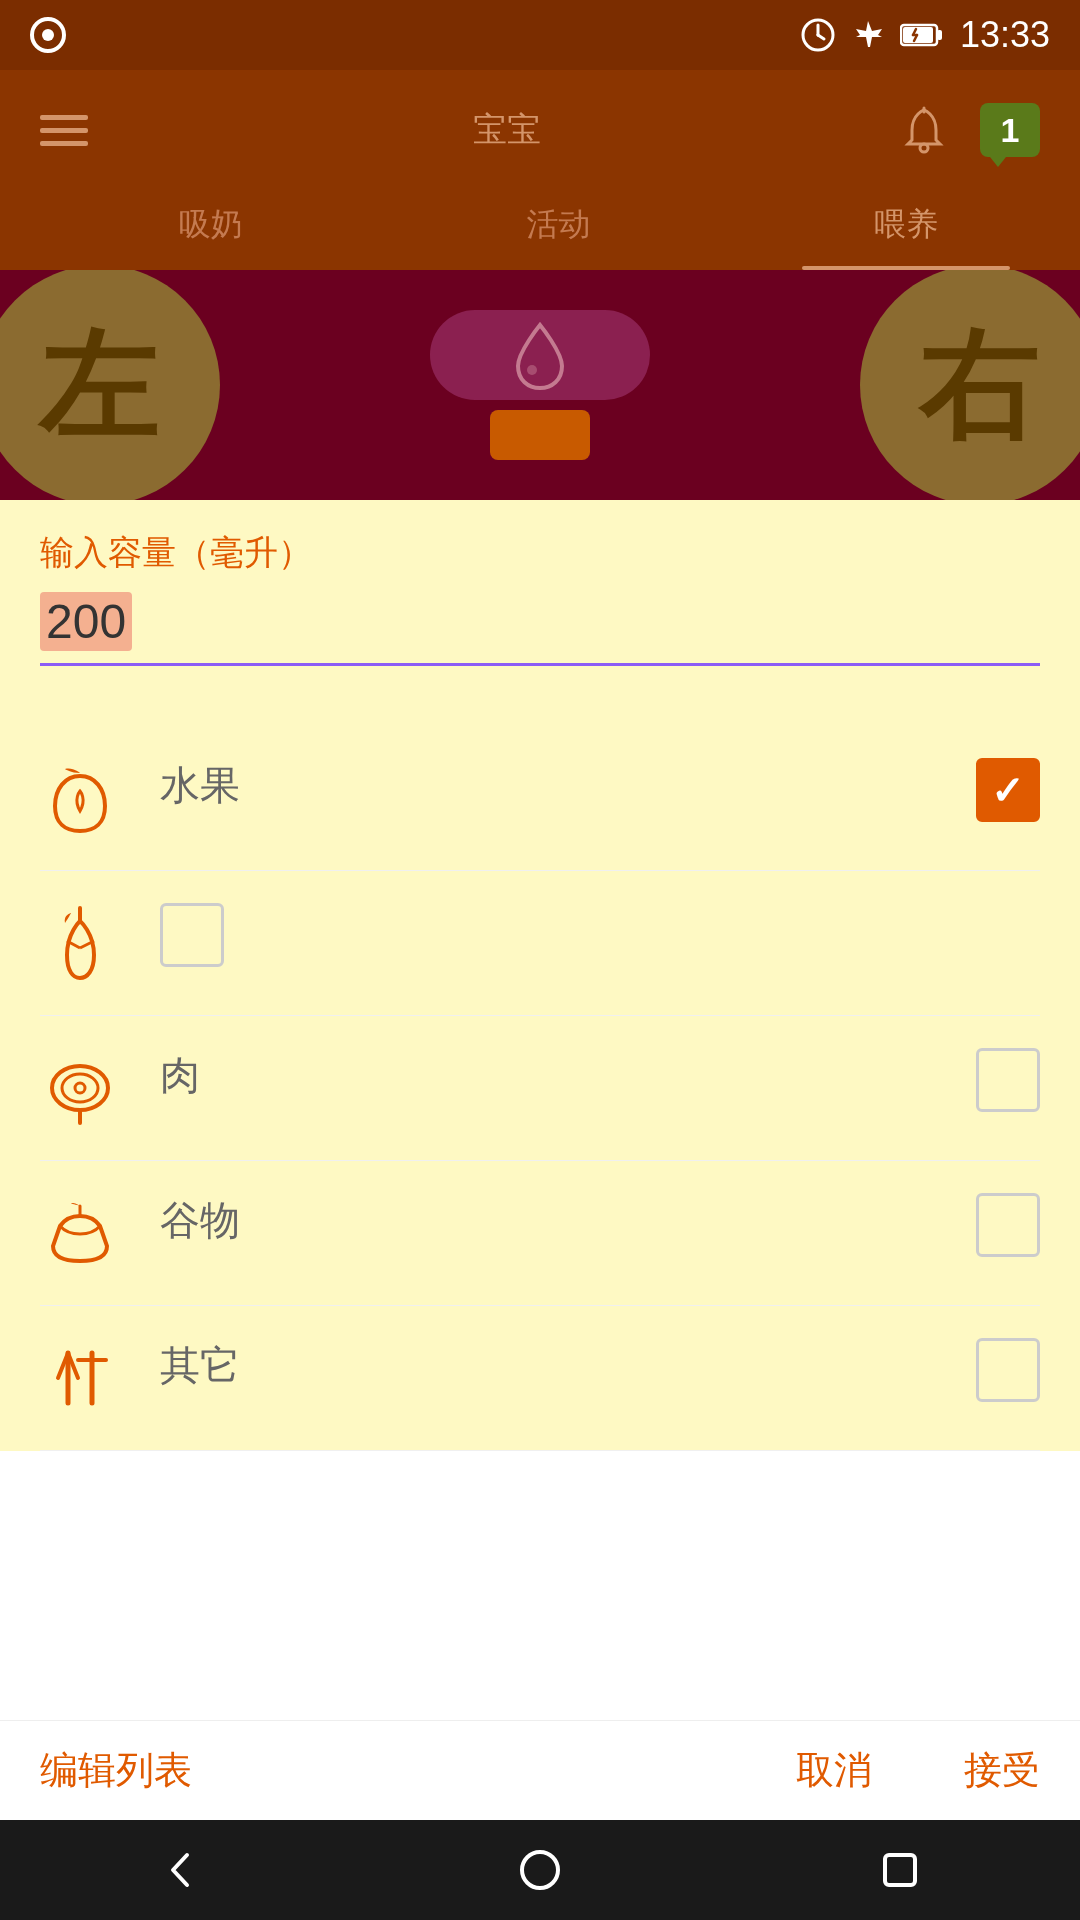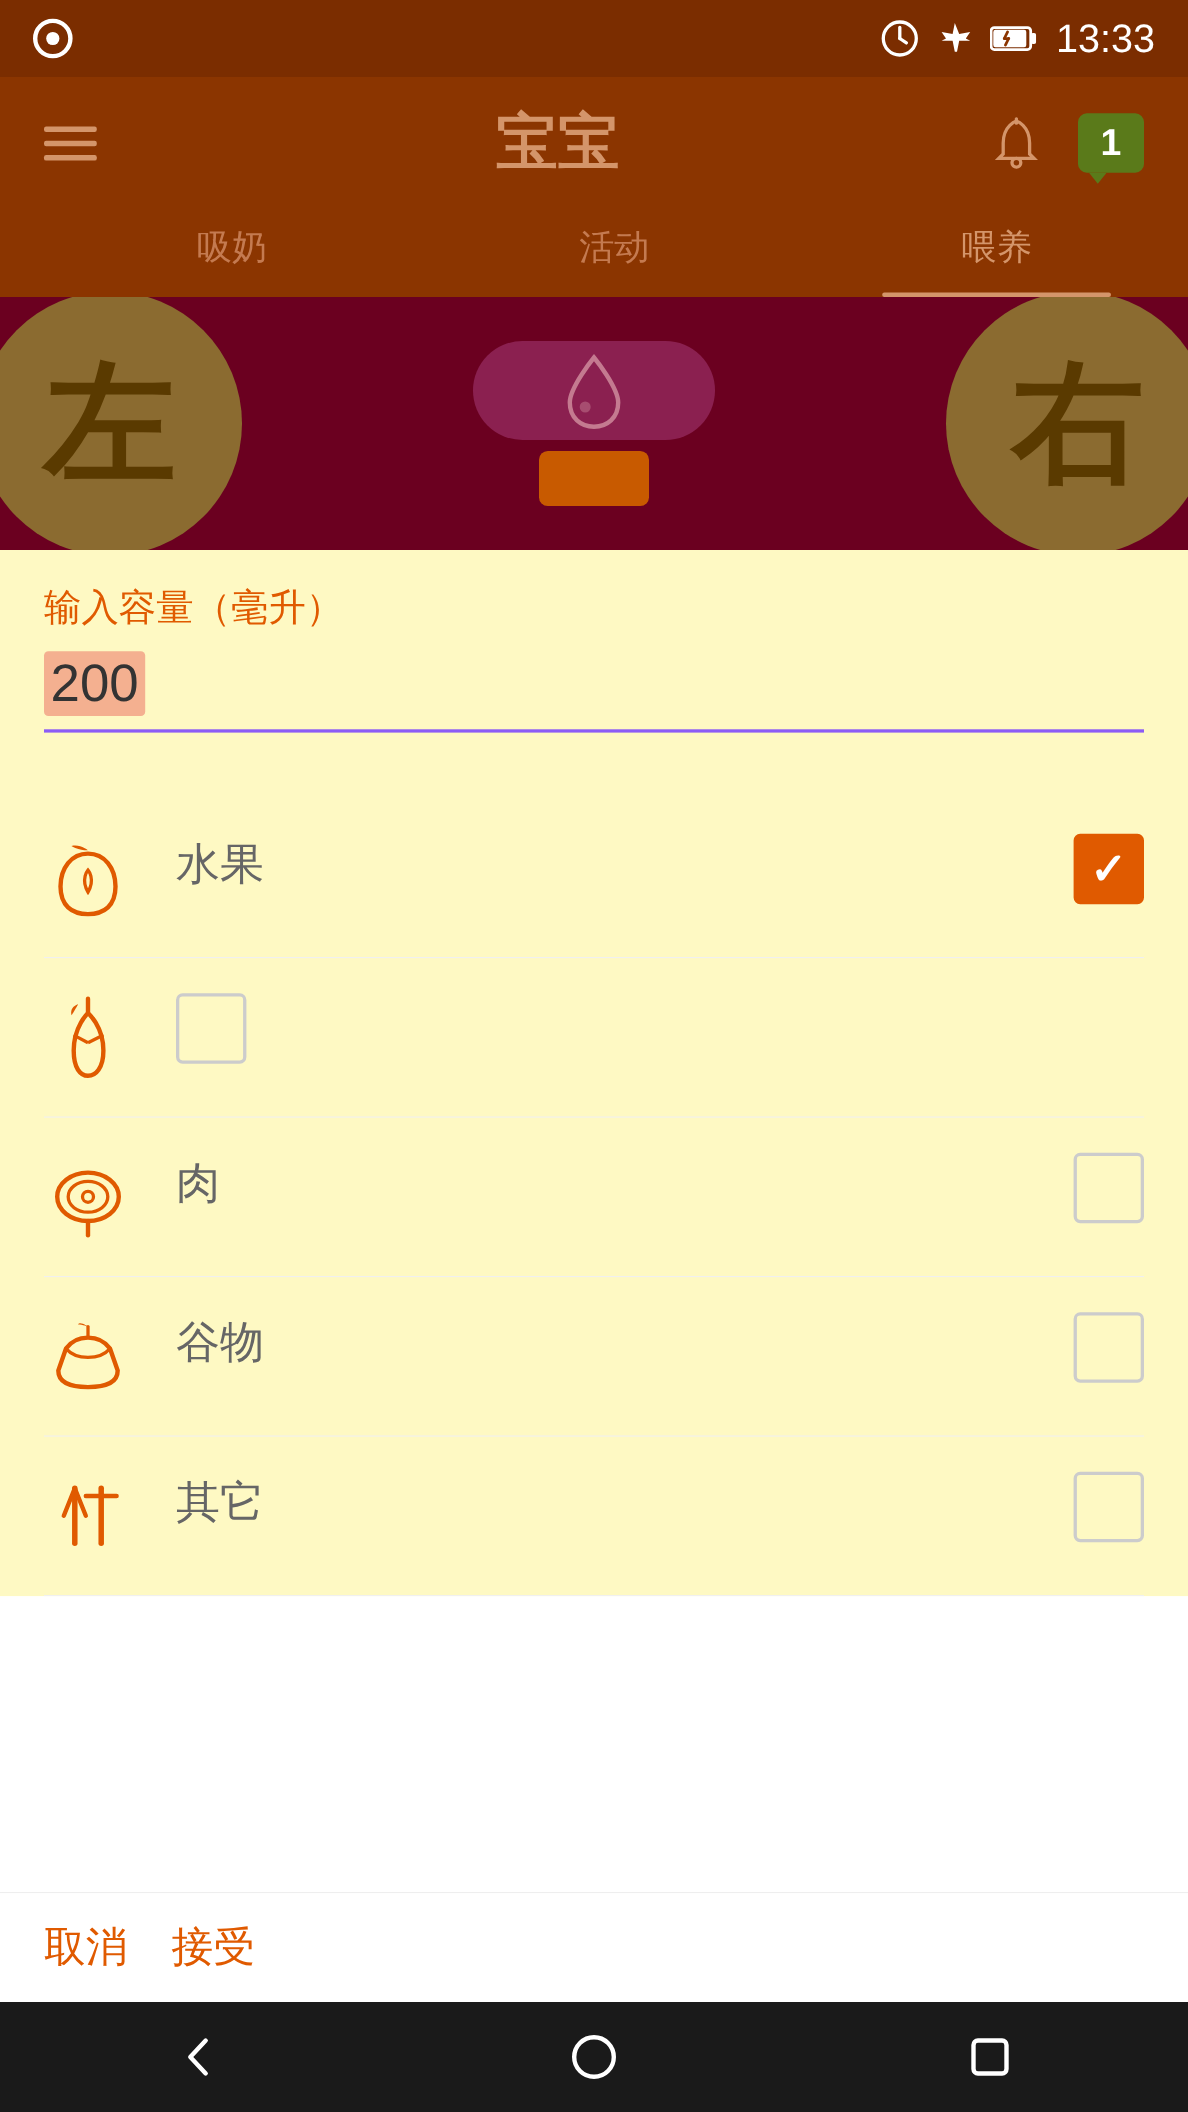--- a/index.html
+++ b/index.html
@@ -76,22 +76,22 @@
       cursor: pointer;
     }
     .menu-line {
       width: 48px;
       height: 5px;
       background: #D4956A;
       border-radius: 2px;
     }
     .header-title {
       color: #D4956A;
-      font-size: 56px;
-      font-weight: 700;
+      font-size: 34px;
+      font-weight: 400;
       margin-left: 28px;
     }
     .header-actions {
       display: flex;
       align-items: center;
       gap: 30px;
     }
     .bell-icon {
       color: #D4956A;
       font-size: 48px;
@@ -315,21 +315,21 @@
 
     .edit-list-btn {
       color: #E05A00;
       font-size: 38px;
       cursor: pointer;
       flex: 1;
     }
 
     .bottom-actions {
       display: flex;
-      gap: 40px;
+      gap: 92px;
     }
 
     .cancel-btn, .accept-btn {
       color: #E05A00;
       font-size: 38px;
       cursor: pointer;
     }
 
     
     .nav-bar {
@@ -518,20 +518,21 @@
         </svg>
       </div>
       <span class="food-name">其它</span>
       <div class="food-checkbox"></div>
     </div>
 
   </div>
 </div>
 
 <div class="bottom-bar">
+  <span class="edit-list-btn">编辑列表</span>
   <div class="bottom-actions">
     <span class="cancel-btn">取消</span>
     <span class="accept-btn">接受</span>
   </div>
 </div>
 
 <div class="nav-bar">
   <div class="nav-btn">
     <svg width="50" height="50" viewBox="0 0 50 50">
       <polyline points="32,10 18,25 32,40" fill="none" stroke="white" stroke-width="4" stroke-linecap="round" stroke-linejoin="round"></polyline>

